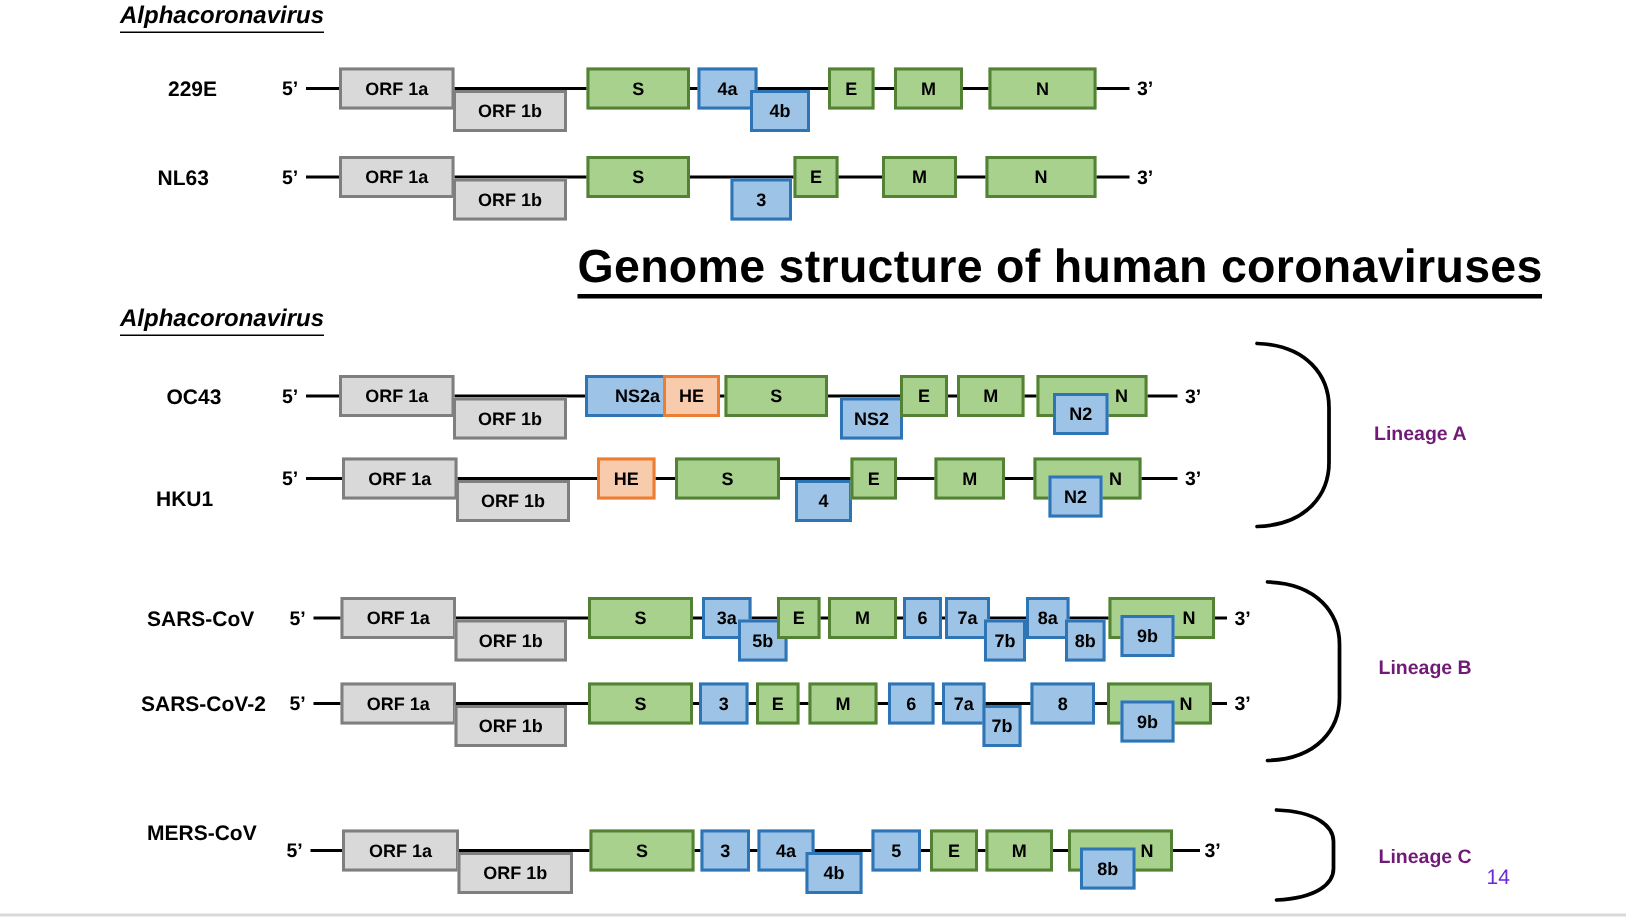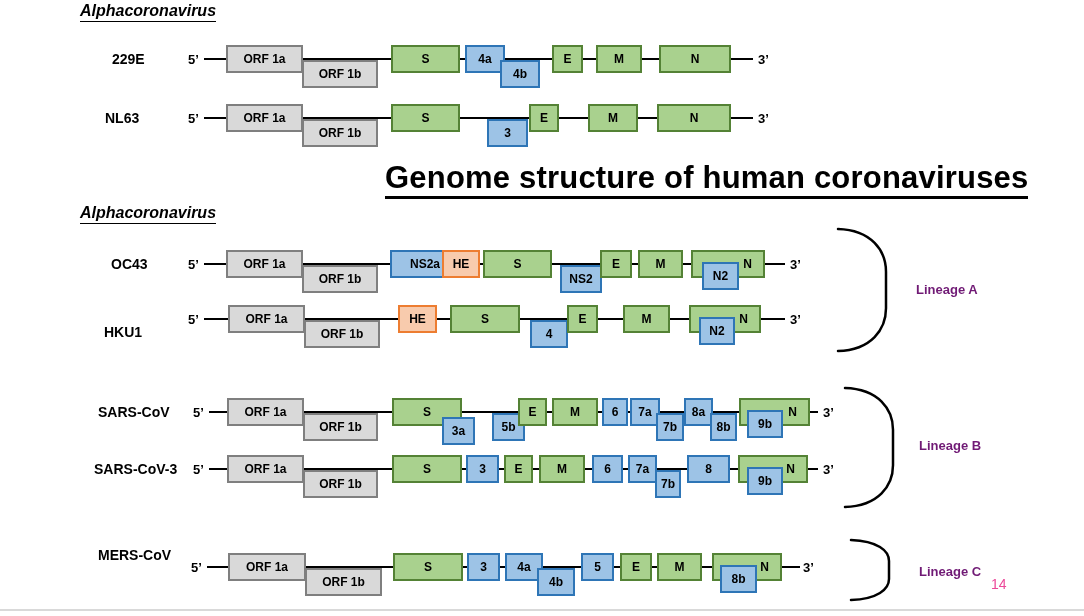--- a/index.html
+++ b/index.html
@@ -8,21 +8,21 @@
   .title{position:absolute;font-size:31px;font-weight:bold;color:#000;letter-spacing:0.2px;white-space:nowrap;}
   .title span{border-bottom:3px solid #000;padding-bottom:1px;}
   .row-label{position:absolute;font-weight:bold;font-size:14px;color:#000;transform:translateY(-50%);white-space:nowrap;}
   .prime{position:absolute;font-weight:bold;font-size:13px;color:#000;transform:translateY(-50%);}
   .gline{position:absolute;height:2px;background:#000;}
   .seg{position:absolute;display:flex;align-items:center;justify-content:center;font-weight:bold;font-size:12px;color:#000;border:2px solid #000;box-sizing:border-box;height:28px;white-space:nowrap;}
   .seg.lab-right{justify-content:flex-end;padding-right:11px;}
   .lineage-label{position:absolute;font-weight:bold;font-size:13px;color:#701a75;transform:translateY(-50%);white-space:nowrap;padding-left:11px;}
   #bracket-svg{position:absolute;left:0;top:0;pointer-events:none;}
   .bottom-rule{position:absolute;left:0;top:609px;width:1084px;height:2px;background:#d9d9d9;}
-  .page-number{position:absolute;left:991px;top:576px;font-size:14px;color:#ec4899;}
+  .page-number{position:absolute;left:991px;top:576px;font-size:14px;color:#6d28d9;}
 </style>
 </head>
 <body>
 
 <div id="page">
   <div class="title" style="left: 385px; top: 160px;"><span>Genome structure of human coronaviruses</span></div>
   <div class="group-heading" id="heading-0" style="left: 80px; top: 2px;">Alphacoronavirus</div>
   <div class="group-heading" id="heading-1" style="left: 80px; top: 204px;">Alphacoronavirus</div>
   <svg id="bracket-svg" width="1084" height="616">
       <path d="M 838 229 C 871.6 230, 886 250.96, 886 271.7 L 886 308.3 C 886 329.04, 871.6 350, 838 351" fill="none" stroke="#000" stroke-width="2.5" stroke-linecap="round"></path>
@@ -79,33 +79,33 @@
       <div class="seg" style="background: rgb(169, 209, 142); border-color: rgb(84, 130, 53); left: 623px; width: 47px; top: 305px; z-index: 7;">M</div>
       <div class="seg lab-right" style="background: rgb(169, 209, 142); border-color: rgb(84, 130, 53); left: 689px; width: 72px; top: 305px; z-index: 8;">N</div>
       <div class="seg" style="background: rgb(157, 195, 230); border-color: rgb(46, 117, 182); left: 699px; width: 36px; top: 317px; z-index: 9;">N2</div>
       <div class="prime" style="left: 790px; top: 319px;">3’</div>
       <div class="row-label" style="left: 98px; top: 412px;">SARS-CoV</div>
       <div class="prime" style="left: 193px; top: 412px;">5’</div>
       <div class="gline" style="left: 209px; width: 609px; top: 411px;"></div>
       <div class="seg" style="background: rgb(217, 217, 217); border-color: rgb(127, 127, 127); left: 227px; width: 77px; top: 398px; z-index: 1;">ORF 1a</div>
       <div class="seg" style="background: rgb(217, 217, 217); border-color: rgb(127, 127, 127); left: 303px; width: 75px; top: 413px; z-index: 2;">ORF 1b</div>
       <div class="seg" style="background: rgb(169, 209, 142); border-color: rgb(84, 130, 53); left: 392px; width: 70px; top: 398px; z-index: 3;">S</div>
-      <div class="seg" style="background: rgb(157, 195, 230); border-color: rgb(46, 117, 182); left: 442px; width: 33px; top: 398px; z-index: 4; margin-top: 19px;">3a</div>
+      <div class="seg" style="background: rgb(157, 195, 230); border-color: rgb(46, 117, 182); left: 468px; width: 33px; top: 398px; z-index: 4;">3a</div>
       <div class="seg" style="background: rgb(157, 195, 230); border-color: rgb(46, 117, 182); left: 492px; width: 33px; top: 413px; z-index: 5;">5b</div>
       <div class="seg" style="background: rgb(169, 209, 142); border-color: rgb(84, 130, 53); left: 518px; width: 29px; top: 398px; z-index: 6;">E</div>
       <div class="seg" style="background: rgb(169, 209, 142); border-color: rgb(84, 130, 53); left: 552px; width: 46px; top: 398px; z-index: 7;">M</div>
       <div class="seg" style="background: rgb(157, 195, 230); border-color: rgb(46, 117, 182); left: 602px; width: 26px; top: 398px; z-index: 8;">6</div>
       <div class="seg" style="background: rgb(157, 195, 230); border-color: rgb(46, 117, 182); left: 630px; width: 30px; top: 398px; z-index: 9;">7a</div>
       <div class="seg" style="background: rgb(157, 195, 230); border-color: rgb(46, 117, 182); left: 656px; width: 28px; top: 413px; z-index: 10;">7b</div>
       <div class="seg" style="background: rgb(157, 195, 230); border-color: rgb(46, 117, 182); left: 684px; width: 29px; top: 398px; z-index: 11;">8a</div>
       <div class="seg" style="background: rgb(157, 195, 230); border-color: rgb(46, 117, 182); left: 710px; width: 27px; top: 413px; z-index: 12;">8b</div>
       <div class="seg lab-right" style="background: rgb(169, 209, 142); border-color: rgb(84, 130, 53); left: 739px; width: 71px; top: 398px; z-index: 13;">N</div>
       <div class="seg" style="background: rgb(157, 195, 230); border-color: rgb(46, 117, 182); left: 747px; width: 36px; top: 410px; z-index: 14;">9b</div>
       <div class="prime" style="left: 823px; top: 412px;">3’</div>
-      <div class="row-label" style="left: 94px; top: 469px;">SARS-CoV-3</div>
+      <div class="row-label" style="left: 94px; top: 469px;">SARS-CoV-2</div>
       <div class="prime" style="left: 193px; top: 469px;">5’</div>
       <div class="gline" style="left: 209px; width: 609px; top: 468px;"></div>
       <div class="seg" style="background: rgb(217, 217, 217); border-color: rgb(127, 127, 127); left: 227px; width: 77px; top: 455px; z-index: 1;">ORF 1a</div>
       <div class="seg" style="background: rgb(217, 217, 217); border-color: rgb(127, 127, 127); left: 303px; width: 75px; top: 470px; z-index: 2;">ORF 1b</div>
       <div class="seg" style="background: rgb(169, 209, 142); border-color: rgb(84, 130, 53); left: 392px; width: 70px; top: 455px; z-index: 3;">S</div>
       <div class="seg" style="background: rgb(157, 195, 230); border-color: rgb(46, 117, 182); left: 466px; width: 33px; top: 455px; z-index: 4;">3</div>
       <div class="seg" style="background: rgb(169, 209, 142); border-color: rgb(84, 130, 53); left: 504px; width: 29px; top: 455px; z-index: 5;">E</div>
       <div class="seg" style="background: rgb(169, 209, 142); border-color: rgb(84, 130, 53); left: 539px; width: 46px; top: 455px; z-index: 6;">M</div>
       <div class="seg" style="background: rgb(157, 195, 230); border-color: rgb(46, 117, 182); left: 592px; width: 31px; top: 455px; z-index: 7;">6</div>
       <div class="seg" style="background: rgb(157, 195, 230); border-color: rgb(46, 117, 182); left: 628px; width: 29px; top: 455px; z-index: 8;">7a</div>

